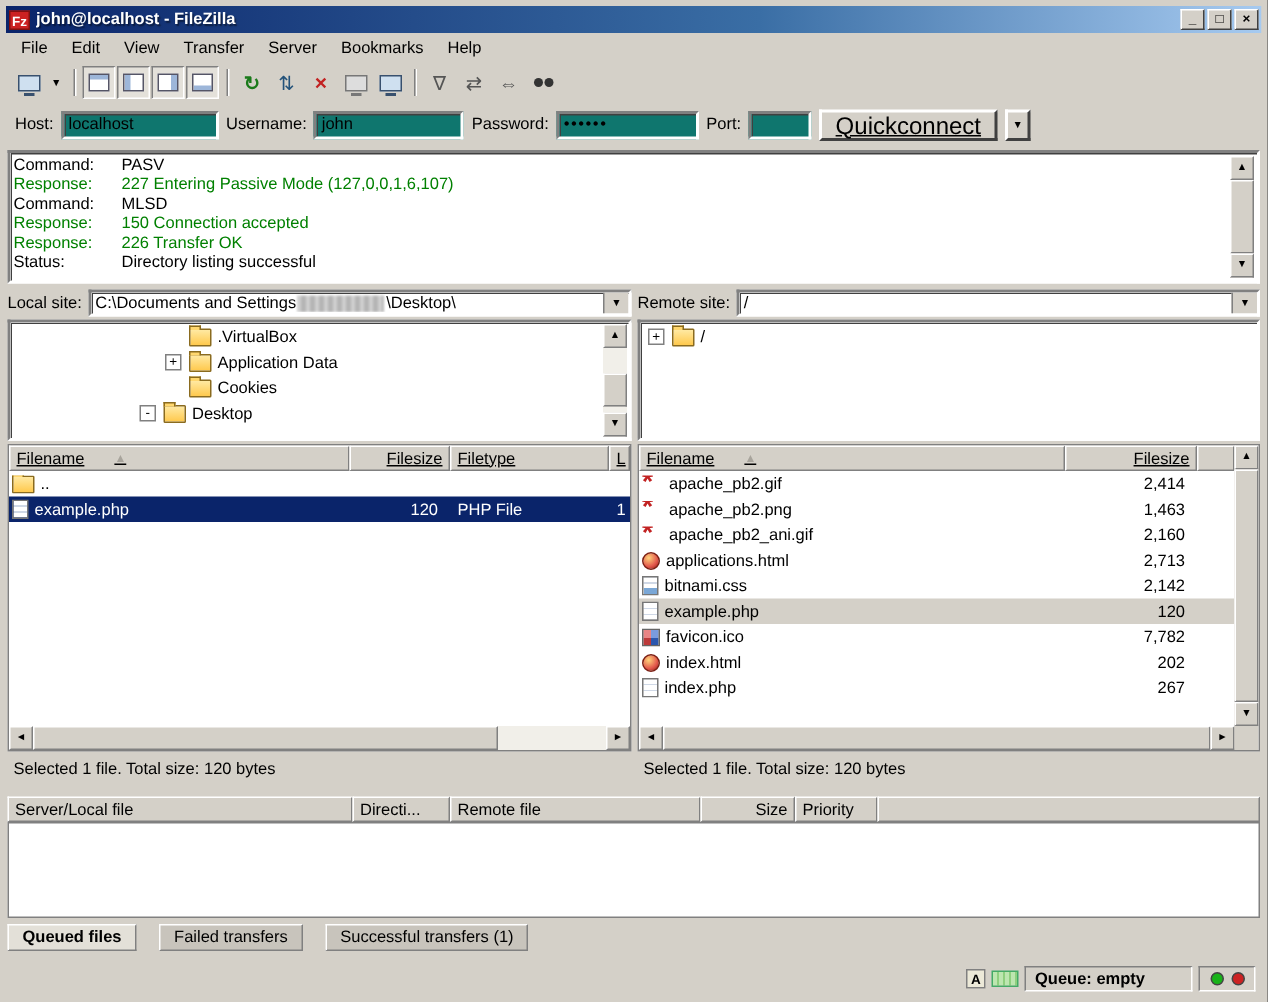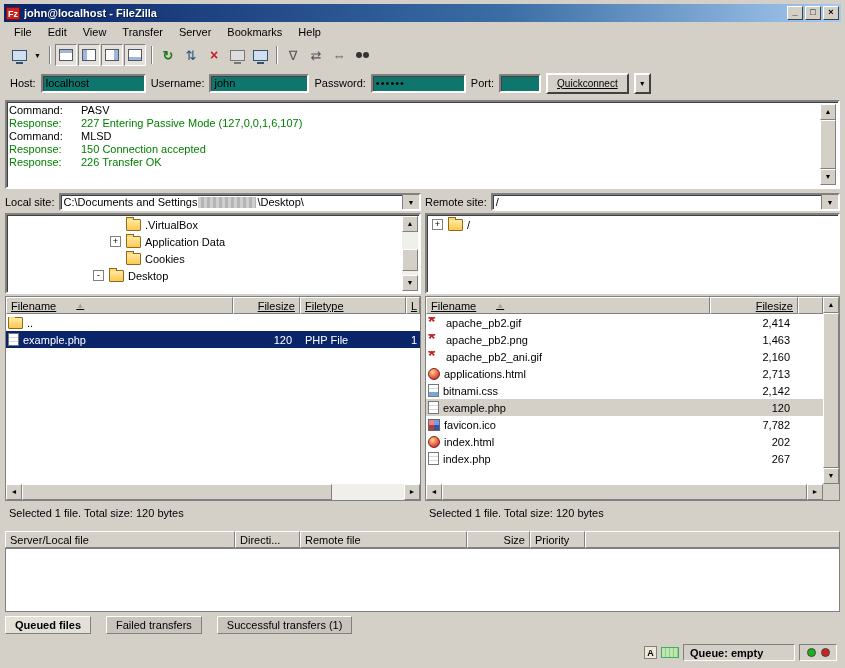--- a/index.html
+++ b/index.html
@@ -41,21 +41,21 @@
   .g.blue  { color:#23527a; }
   .g.red   { color:#c22222; font-weight:bold; font-size:14px; }
   .g.gray  { color:#555; }
   .dd { font-size:7px; color:#000; }
   .binoc { width:6px; height:6px; border-radius:50%; background:#333; box-shadow:7px 0 0 #333; margin-right:7px; }
 
   
   .quickbar { position:absolute; left:0; top:64px; width:837px; height:30px; display:flex; align-items:center; gap:5px; padding:0 6px; background:#d4d0c8; }
   .qfield { height:19px; font-size:11px; padding:1px 3px; border:2px solid; border-color:#808080 #fff #fff #808080; box-shadow:inset 1px 1px 0 #404040; background:#0f766e; outline:none; }
   .f-host{width:105px;} .f-user{width:100px;} .f-pass{width:95px; letter-spacing:1px;} .f-port{width:42px;}
-  .qc-btn { height:21px; padding:1px 9px; border:2px solid; border-color:#fff #404040 #404040 #fff; background:#d4d0c8; font-size:10px; text-decoration:underline; }
+  .qc-btn { height:21px; padding:1px 9px; border:2px solid; border-color:#fff #404040 #404040 #fff; background:#d4d0c8; font-size:16px; text-decoration:underline; }
   .qc-dd  { width:17px; height:21px; border:2px solid; border-color:#fff #404040 #404040 #fff; background:#d4d0c8; display:flex; align-items:center; justify-content:center; }
 
   
   .log { position:absolute; left:1px; top:96px; width:835px; height:89px; overflow:hidden; }
   .log-inner { position:absolute; inset:2px 18px 2px 2px; overflow:hidden; }
   .log-line { display:flex; line-height:13px; white-space:nowrap; }
   .log-label { width:72px; flex:none; }
   .log-line.response { color:#008000; }
   .log-line.command, .log-line.status { color:#000; }
 
@@ -253,20 +253,24 @@
       <div class="log-line response">
         <span class="log-label">Response:</span>
         <span>150 Connection accepted</span>
       </div>
 
       <div class="log-line response">
         <span class="log-label">Response:</span>
         <span>226 Transfer OK</span>
       </div>
 
+      <div class="log-line status">
+        <span class="log-label">Status:</span>
+        <span>Directory listing successful</span>
+      </div>
     </div>
   <div class="sb-v" style="right:2px; top:2px; bottom:2px;">
     <div class="sbbtn" style="top:0; left:0;">▲</div>
     <div class="sbthumb" style="left:0; top:16px; bottom:16px; width:16px;"></div>
     <div class="sbbtn" style="bottom:0; left:0;">▼</div>
   </div>
 </div>
 
 <div class="site-row local">
   <span>Local site:</span>

